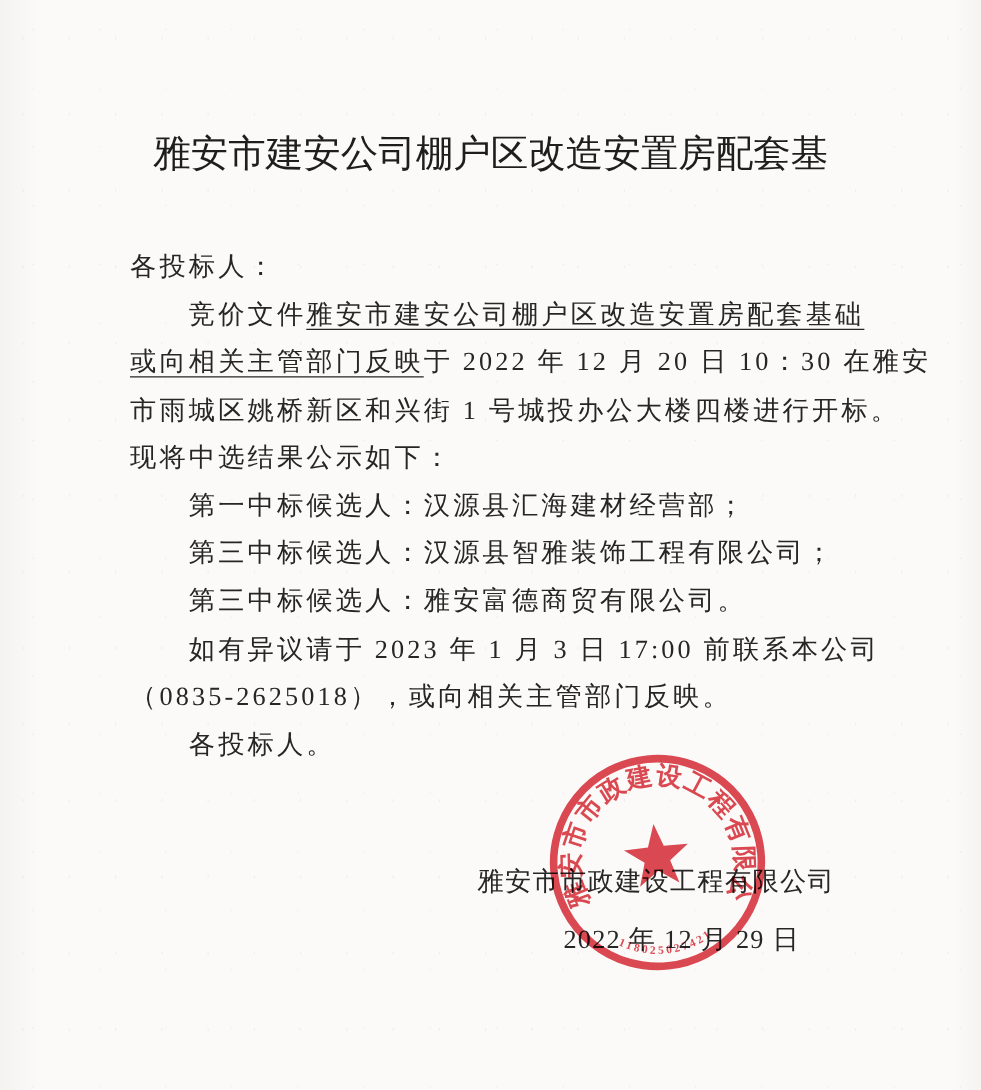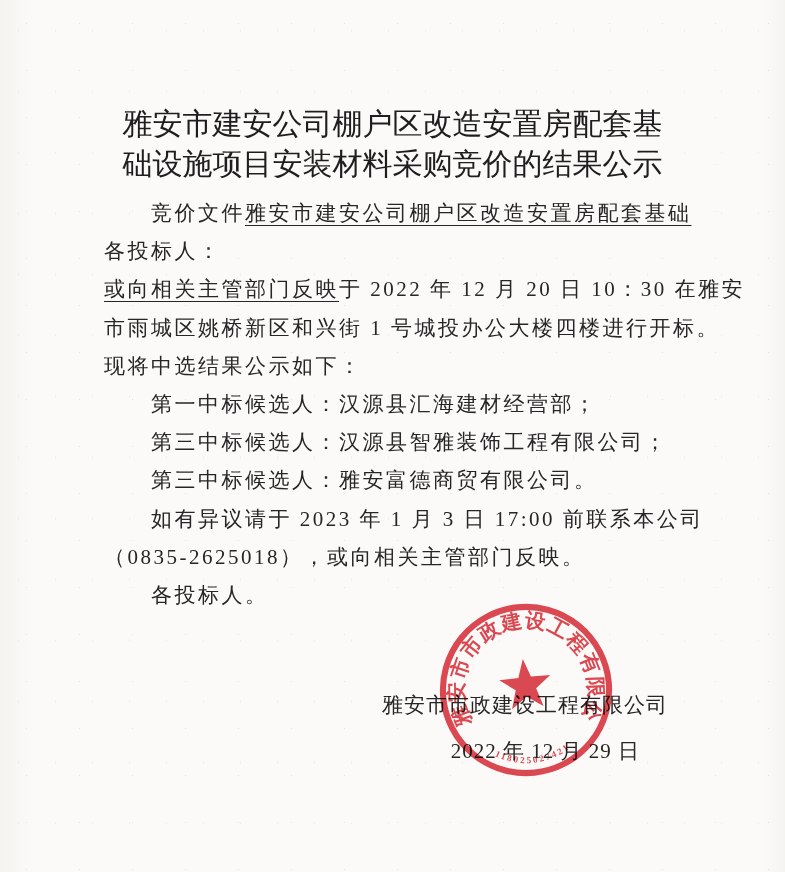--- a/index.html
+++ b/index.html
@@ -59,26 +59,25 @@
     font-weight:bold;
   }
 </style>
 </head>
 <body>
 
 <div class="page">
 
   <div class="doc-title">
     <div>雅安市建安公司棚户区改造安置房配套基</div>
-    <div>础设施项目安装材料采购竞价的结果公示</div>
   </div>
 
   <div class="body-text">
+    <div class="line">各投标人：</div>
     <div class="line ind"><span>竞价文件</span><span class="u">雅安市建安公司棚户区改造安置房配套基础</span></div>
-    <div class="line">各投标人：</div>
     <div class="line"><span class="u">或向相关主管部门反映</span><span>于 2022 年 12 月 20 日 10：30 在雅安</span></div>
     <div class="line">市雨城区姚桥新区和兴街 1 号城投办公大楼四楼进行开标。</div>
     <div class="line">现将中选结果公示如下：</div>
     <div class="line ind">第一中标候选人：汉源县汇海建材经营部；</div>
     <div class="line ind">第三中标候选人：汉源县智雅装饰工程有限公司；</div>
     <div class="line ind">第三中标候选人：雅安富德商贸有限公司。</div>
     <div class="line ind">如有异议请于 2023 年 1 月 3 日 17:00 前联系本公司</div>
     <div class="line">（0835-2625018），或向相关主管部门反映。</div>
     <div class="line ind">各投标人。</div>
   </div>

